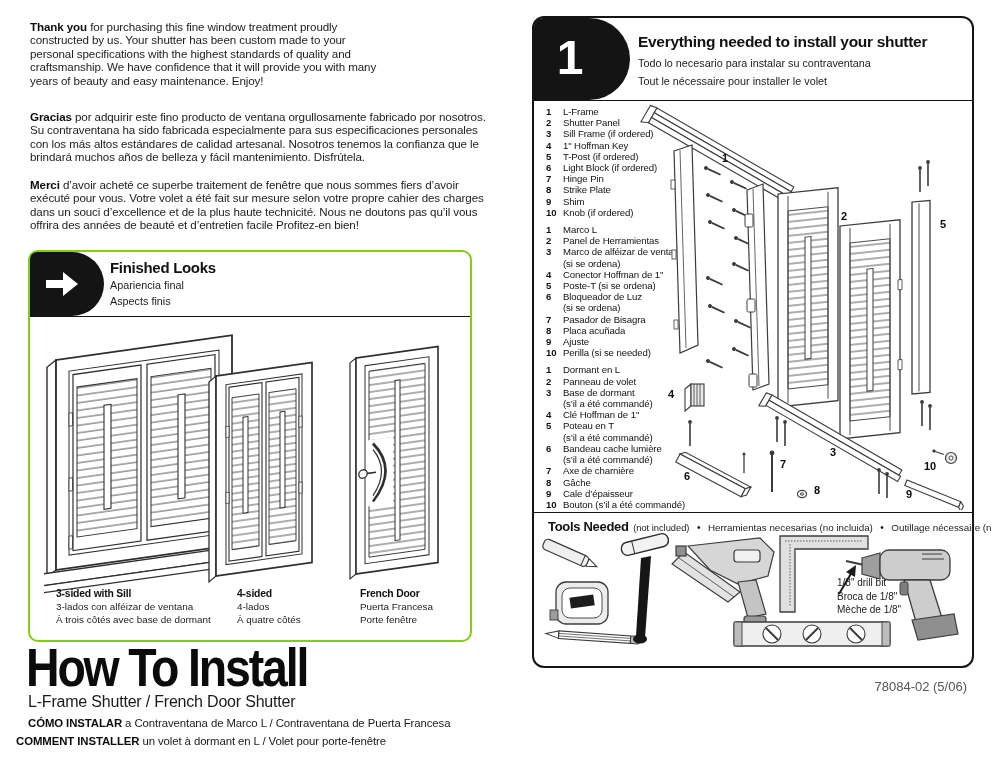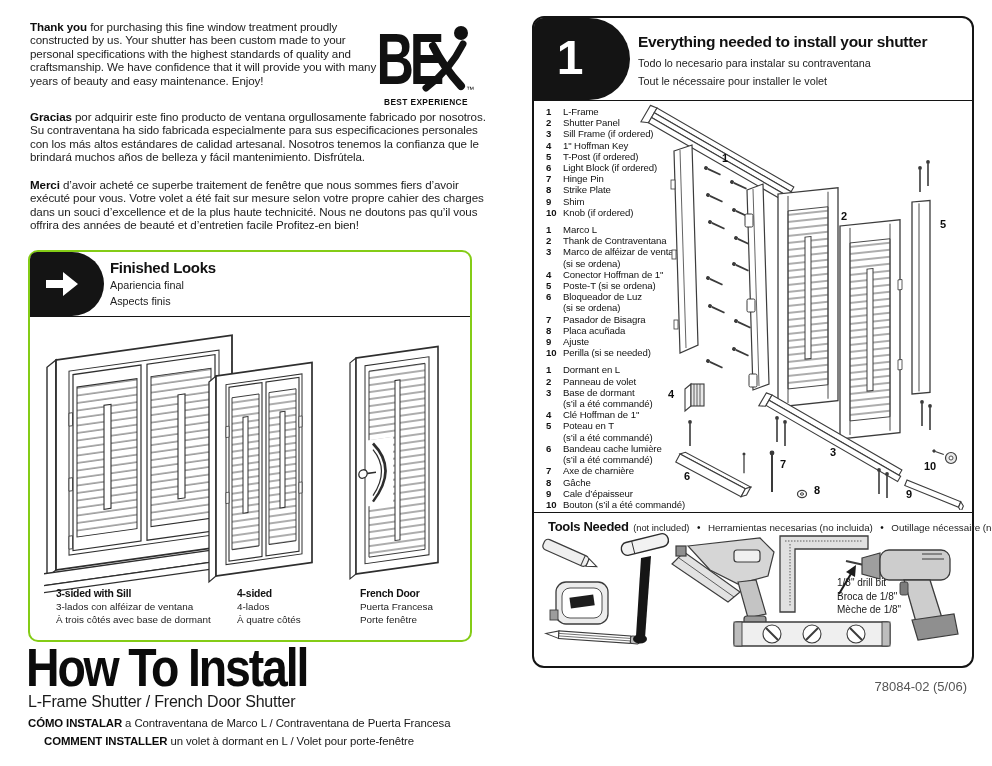--- a/index.html
+++ b/index.html
@@ -29,21 +29,21 @@
   #fl-captions div.fl-cap:nth-of-type(1){left:26px;width:175px;}
   #fl-captions div.fl-cap:nth-of-type(2){left:207px;width:118px;}
   #fl-captions div.fl-cap:nth-of-type(3){left:330px;width:104px;}
   
   #hti-title{left:26px;top:636px;font-size:54px;font-weight:800;letter-spacing:-2.5px;
              transform:scaleX(.86);transform-origin:left top;color:#0b0b0b;white-space:nowrap;}
   #hti-sub{left:28px;top:693px;font-size:16px;letter-spacing:-0.2px;color:#1a1a1a;white-space:nowrap;}
   .hti-line{font-size:11.4px;letter-spacing:-0.1px;color:#1a1a1a;white-space:nowrap;}
   .hti-line b{font-weight:bold;color:#0c0c0c;}
   #hti-es{left:28px;top:717px;}
-  #hti-fr{left:44px;top:735px;}
+  #hti-fr{left:16px;top:735px;}
   
   #panel{left:532px;top:16px;width:438px;height:648px;border:2px solid #141414;border-radius:12px;background:#fff;}
   #p-badge{left:0;top:0;width:96px;height:82px;background:#141414;border-radius:9px 41px 41px 0;}
   #p-step{left:0;top:0;width:72px;height:82px;line-height:80px;text-align:center;
           font-size:48px;font-weight:800;color:#fff;}
   #p-title{left:104px;top:15px;font-size:15.5px;font-weight:bold;letter-spacing:-0.3px;white-space:nowrap;}
   #p-sub-es{left:104px;top:39px;font-size:10.8px;color:#222;}
   #p-sub-fr{left:104px;top:57px;font-size:10.8px;color:#222;}
   #p-divider{left:0;right:0;top:82px;border-top:1.5px solid #141414;}
   
@@ -87,34 +87,20 @@
         </g>
       <g id="pin">
           <circle cx="0" cy="0" r="1.9" fill="#3a3a3a"></circle>
           <line x1="0" y1="1.5" x2="0" y2="24" stroke="#3a3a3a" stroke-width="1.6"></line>
         </g>
     </defs>
   </svg>
 
   <p class="intro abs" id="intro-en"><b>Thank you</b><span> for purchasing this fine window treatment proudly constructed by us. Your shutter has been custom made to your personal specifications with the highest standards of quality and craftsmanship. We have confidence that it will provide you with many years of beauty and easy maintenance. Enjoy!</span></p>
 
-  <div class="abs" id="logo">
-    <svg width="96" height="74" viewBox="0 0 96 74">
-      <g transform="scale(0.72,1)">
-        <text x="-2" y="62" font-family="Liberation Sans, sans-serif" font-size="72" font-weight="bold" letter-spacing="-6" fill="#111">BE</text>
-      </g>
-      <g>
-        <path d="M55 24 C 63 40, 72 52, 83 64" stroke="#111" stroke-width="8" fill="none" stroke-linecap="round"></path>
-        <path d="M85 22 C 76 40, 64 54, 48 66" stroke="#111" stroke-width="7" fill="none" stroke-linecap="round"></path>
-        <circle cx="83" cy="11" r="7" fill="#111"></circle>
-      </g>
-      <text x="88" y="70" font-size="8" fill="#111">™</text>
-    </svg>
-    <div id="logo-caption">BEST EXPERIENCE</div>
-  </div>
 
   <p class="intro abs" id="intro-es"><b>Gracias</b><span> por adquirir este fino producto de ventana orgullosamente fabricado por nosotros. Su contraventana ha sido fabricada especialmente para sus especificaciones personales con los más altos estándares de calidad artesanal. Nosotros tenemos la confianza que le brindará muchos años de belleza y fácil mantenimiento. Disfrútela.</span></p>
 
   <p class="intro abs" id="intro-fr"><b>Merci</b><span> d’avoir acheté ce superbe traitement de fenêtre que nous sommes fiers d’avoir exécuté pour vous.  Votre volet a été fait sur mesure selon votre propre cahier des charges dans un souci d’excellence et de la plus haute technicité.  Nous ne doutons pas qu’il vous offrira des années de beauté et d’entretien facile Profitez-en bien!</span></p>
 
   <div class="abs" id="fl-box">
     <div class="abs" id="fl-badge">
       <svg class="abs" style="left:14px;top:19px" width="36" height="26" viewBox="0 0 36 26">
         <path d="M2 9 h17 v-8 l15 12 -15 12 v-8 h-17 z" fill="#fff"></path>
       </svg>
@@ -269,21 +255,21 @@
         </div>
       <div class="parts-block">
 
           <div class="part-row">
             <span class="pnum">1</span>
             <span class="plabel"><span>Marco L</span></span>
           </div>
 
           <div class="part-row">
             <span class="pnum">2</span>
-            <span class="plabel"><span>Thank de Contraventana</span></span>
+            <span class="plabel"><span>Panel de Herramientas</span></span>
           </div>
 
           <div class="part-row">
             <span class="pnum">3</span>
             <span class="plabel"><span>Marco de alféizar de ventana</span><span class="pnote">(si se ordena)</span></span>
           </div>
 
           <div class="part-row">
             <span class="pnum">4</span>
             <span class="plabel"><span>Conector Hoffman de 1"</span></span>

